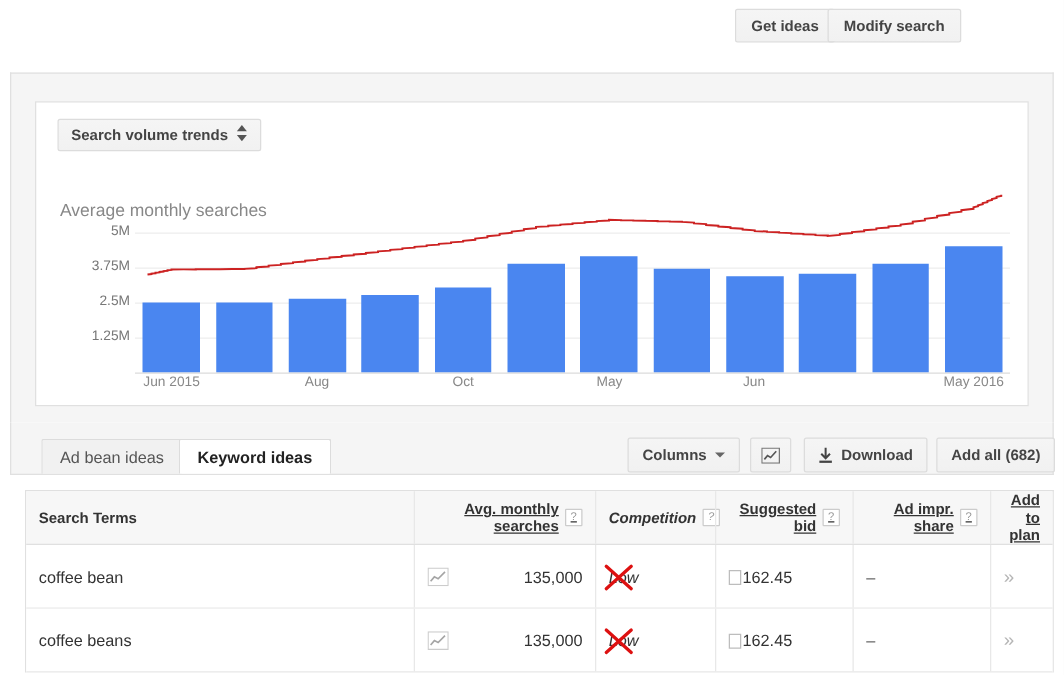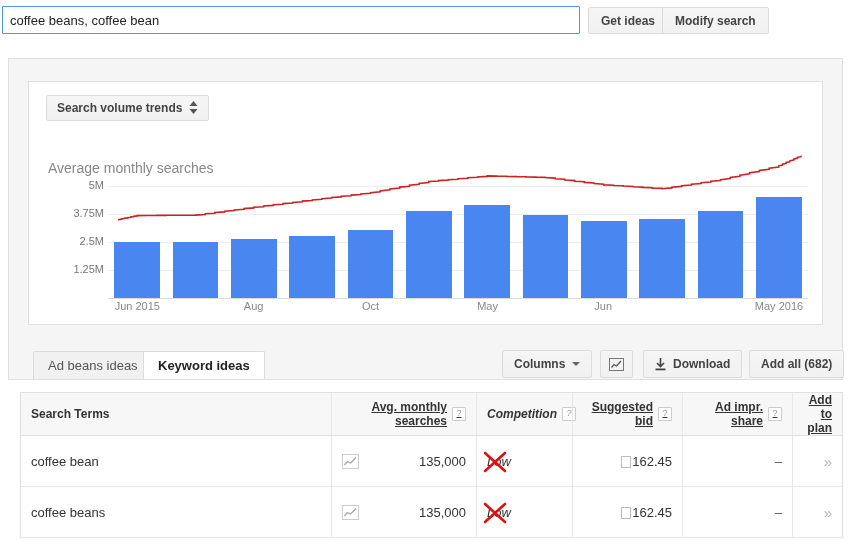--- a/index.html
+++ b/index.html
@@ -128,21 +128,21 @@
     color:#999;border:1px solid #ccc;background:#fff;border-radius:1px;
     flex:0 0 auto;cursor:pointer;
   }
   .trow{display:flex;height:50px;border-bottom:1px solid #e8e8e8;background:#fff;}
   .td{
     box-sizing:border-box;display:flex;align-items:center;
     font-size:13px;color:#333;padding:0 10px;
     border-left:1px solid #e8e8e8;
   }
   .td:first-child{border-left:none;}
-  .td.right{justify-content:flex-end;text-align:right;}
+  .td.right{justify-content:flex-start;text-align:right;}
 
   .c-term{width:310px;}
   .c-vol{width:145px;}
   .c-comp{width:96px;font-style:italic;}
   .c-bid{width:110px;}
   .c-share{width:110px;}
   .c-plan{width:50px;}
 
   .sparkline-icon{
     width:17px;height:15px;flex:0 0 auto;margin-right:auto;opacity:.75;
@@ -162,21 +162,20 @@
   }
   .dash{color:#555;}
   .chev{color:#b5b5b5;font-size:15px;cursor:pointer;}
 </style>
 </head>
 <body>
 
 <div class="page">
 
   <div class="searchrow">
-    <input class="search-input" id="search-input" type="text" value="coffee beans, coffee bean" style="">
     <div class="btn" id="get-ideas">Get ideas</div>
     <div class="btn" id="modify-search">Modify search</div>
   </div>
 
   <div class="panel"></div>
   <div class="chart-card"></div>
 
   <div class="btn" id="volume-trends-select">
     <span>Search volume trends</span>
     <span class="caret-updown"><svg width="9" height="13" viewBox="0 0 9 13">
@@ -220,21 +219,21 @@
   <div class="xaxis" id="xaxis">
       <div class="xtick" style="left: 6.66667px;">Jun 2015</div>
       <div class="xtick" style="left: 135.833px;">Aug</div>
       <div class="xtick" style="left: 254px;">Oct</div>
       <div class="xtick" style="left: 369.167px;">May</div>
       <div class="xtick" style="left: 486.333px;">Jun</div>
       <div class="xtick" style="left: 646.833px;">May 2016</div>
     </div>
 
   <div class="tabsrow">
-    <div class="tab inactive" id="tab-ad-group-ideas">Ad beans ideas</div>
+    <div class="tab inactive" id="tab-ad-group-ideas">Ad bean ideas</div>
     <div class="tab active" id="tab-keyword-ideas">Keyword ideas</div>
 
     <div class="btn toolbar-btn" id="columns-button">
       <span>Columns</span>
       <span class="caret-down"></span>
     </div>
 
     <div class="btn toolbar-btn" id="graph-toggle-button">
       <svg width="15" height="13" viewBox="0 0 15 13">
         <rect x="0.5" y="0.5" width="14" height="12" fill="none" stroke="#777"></rect>

